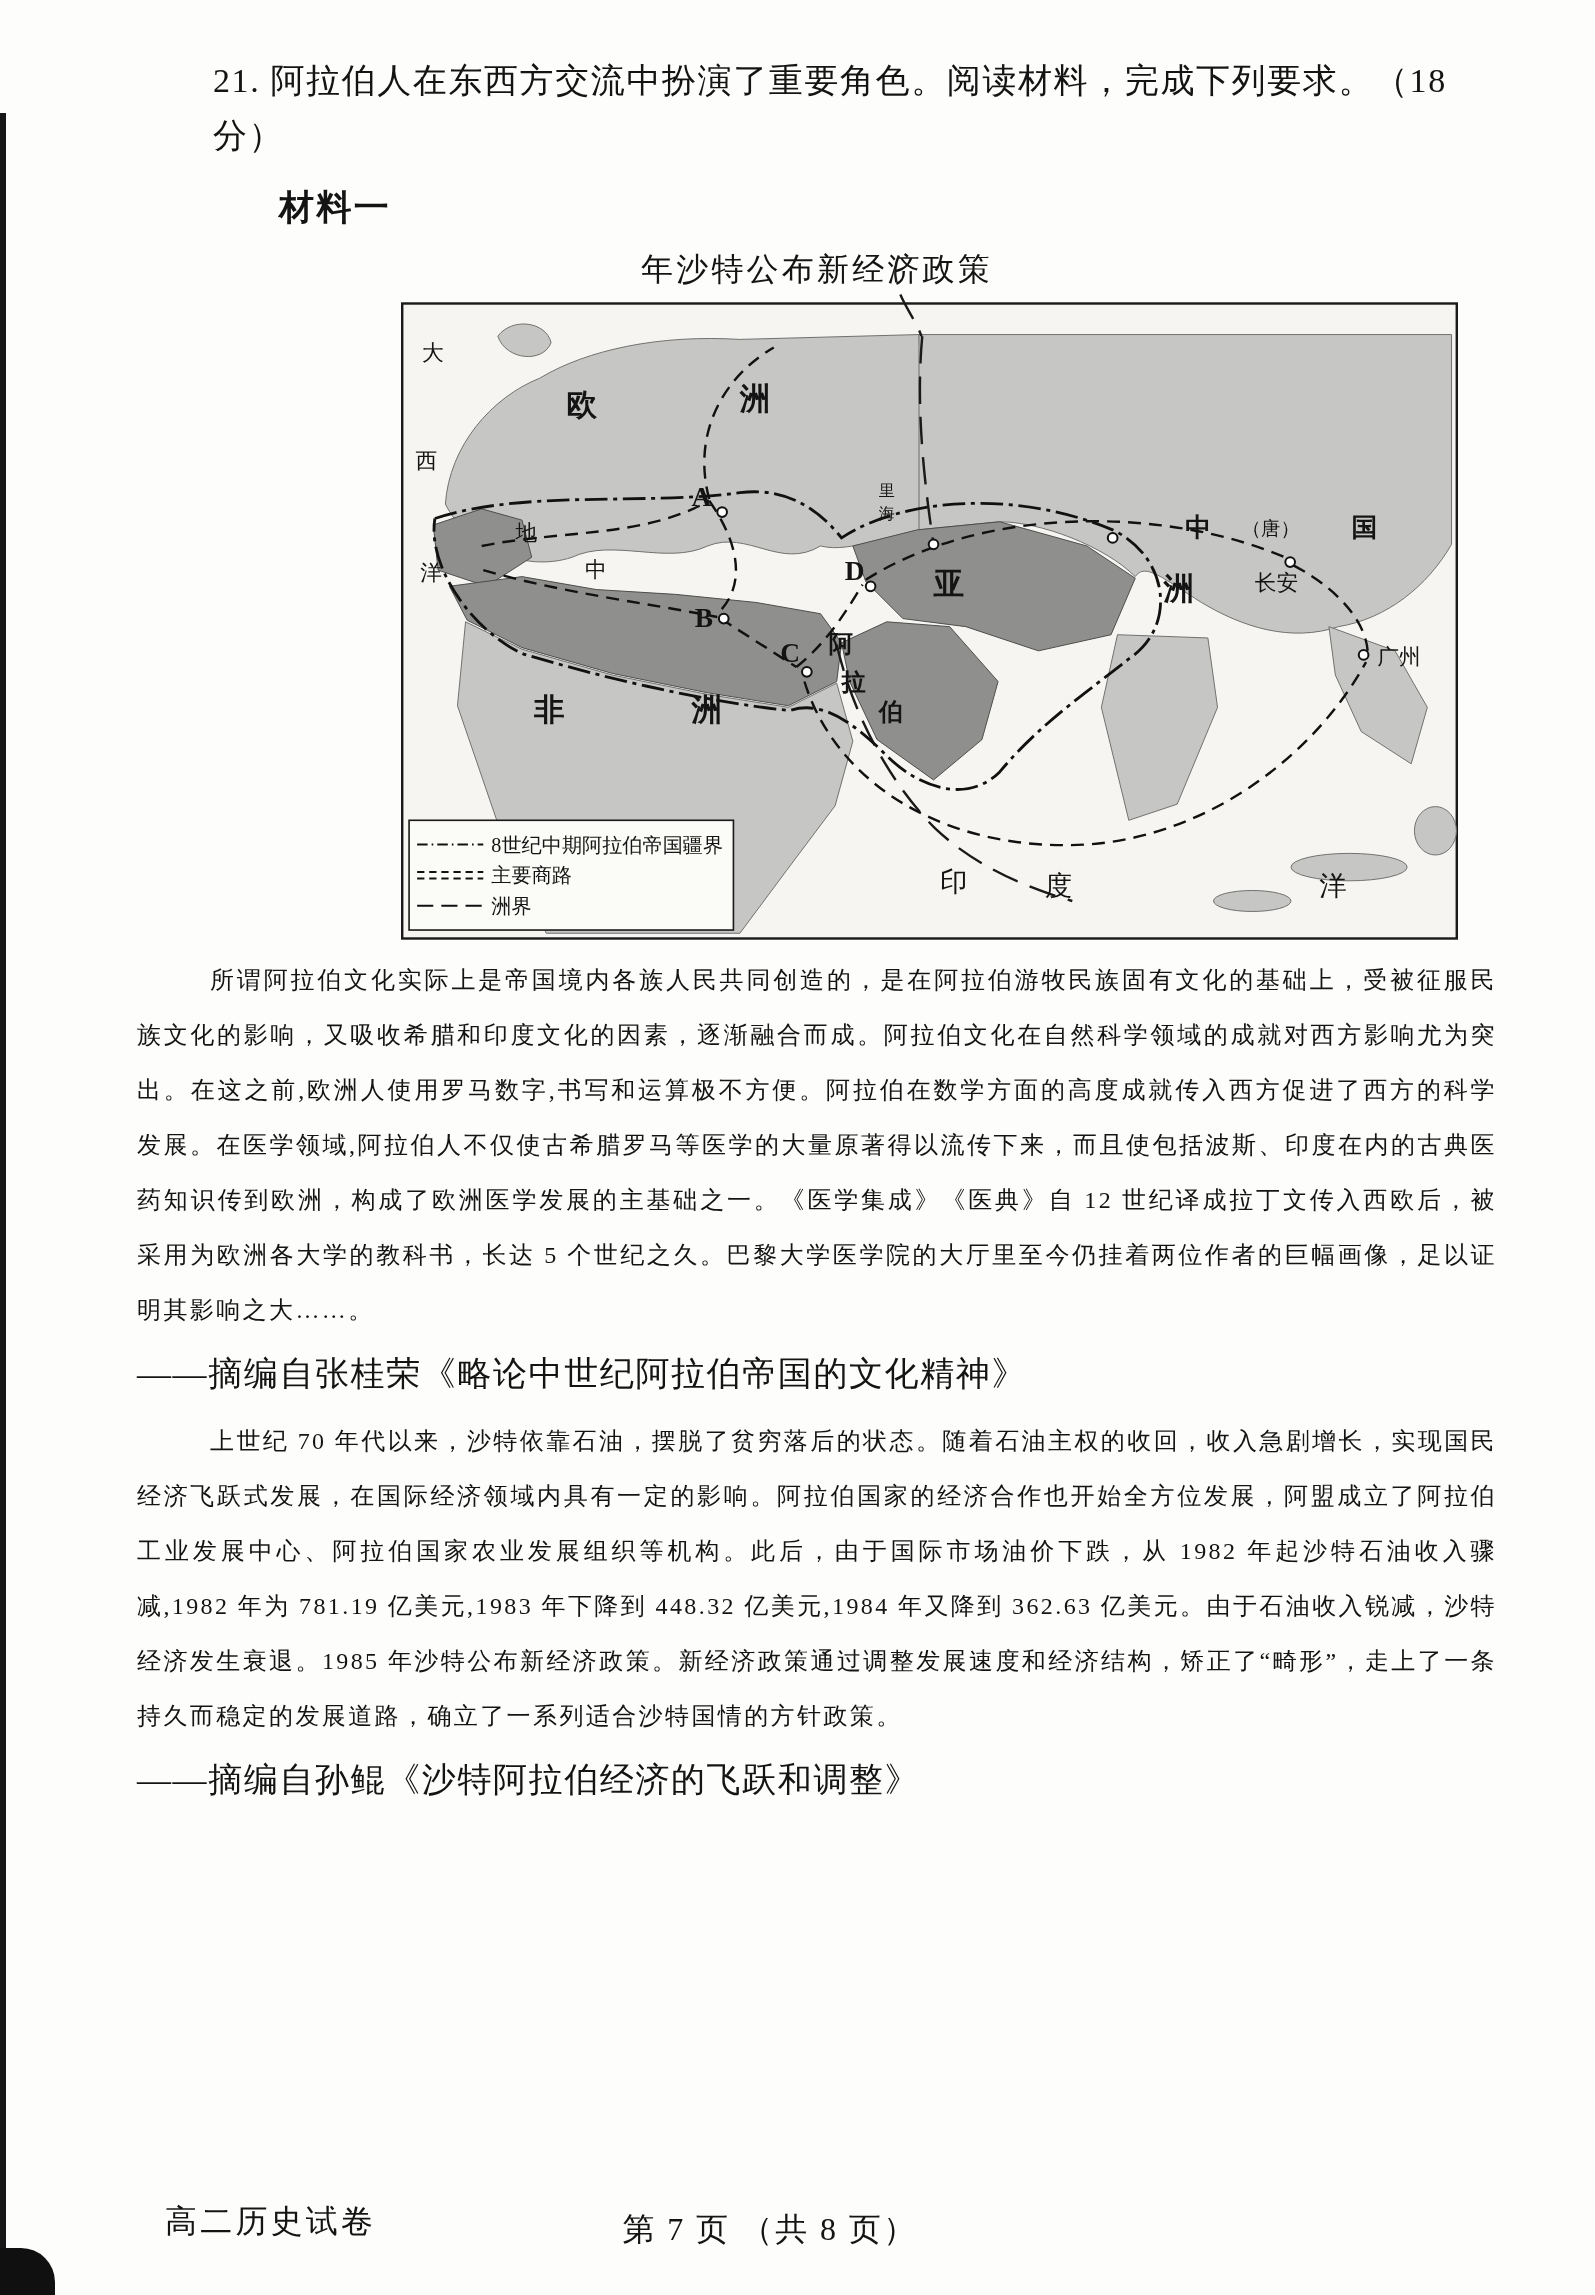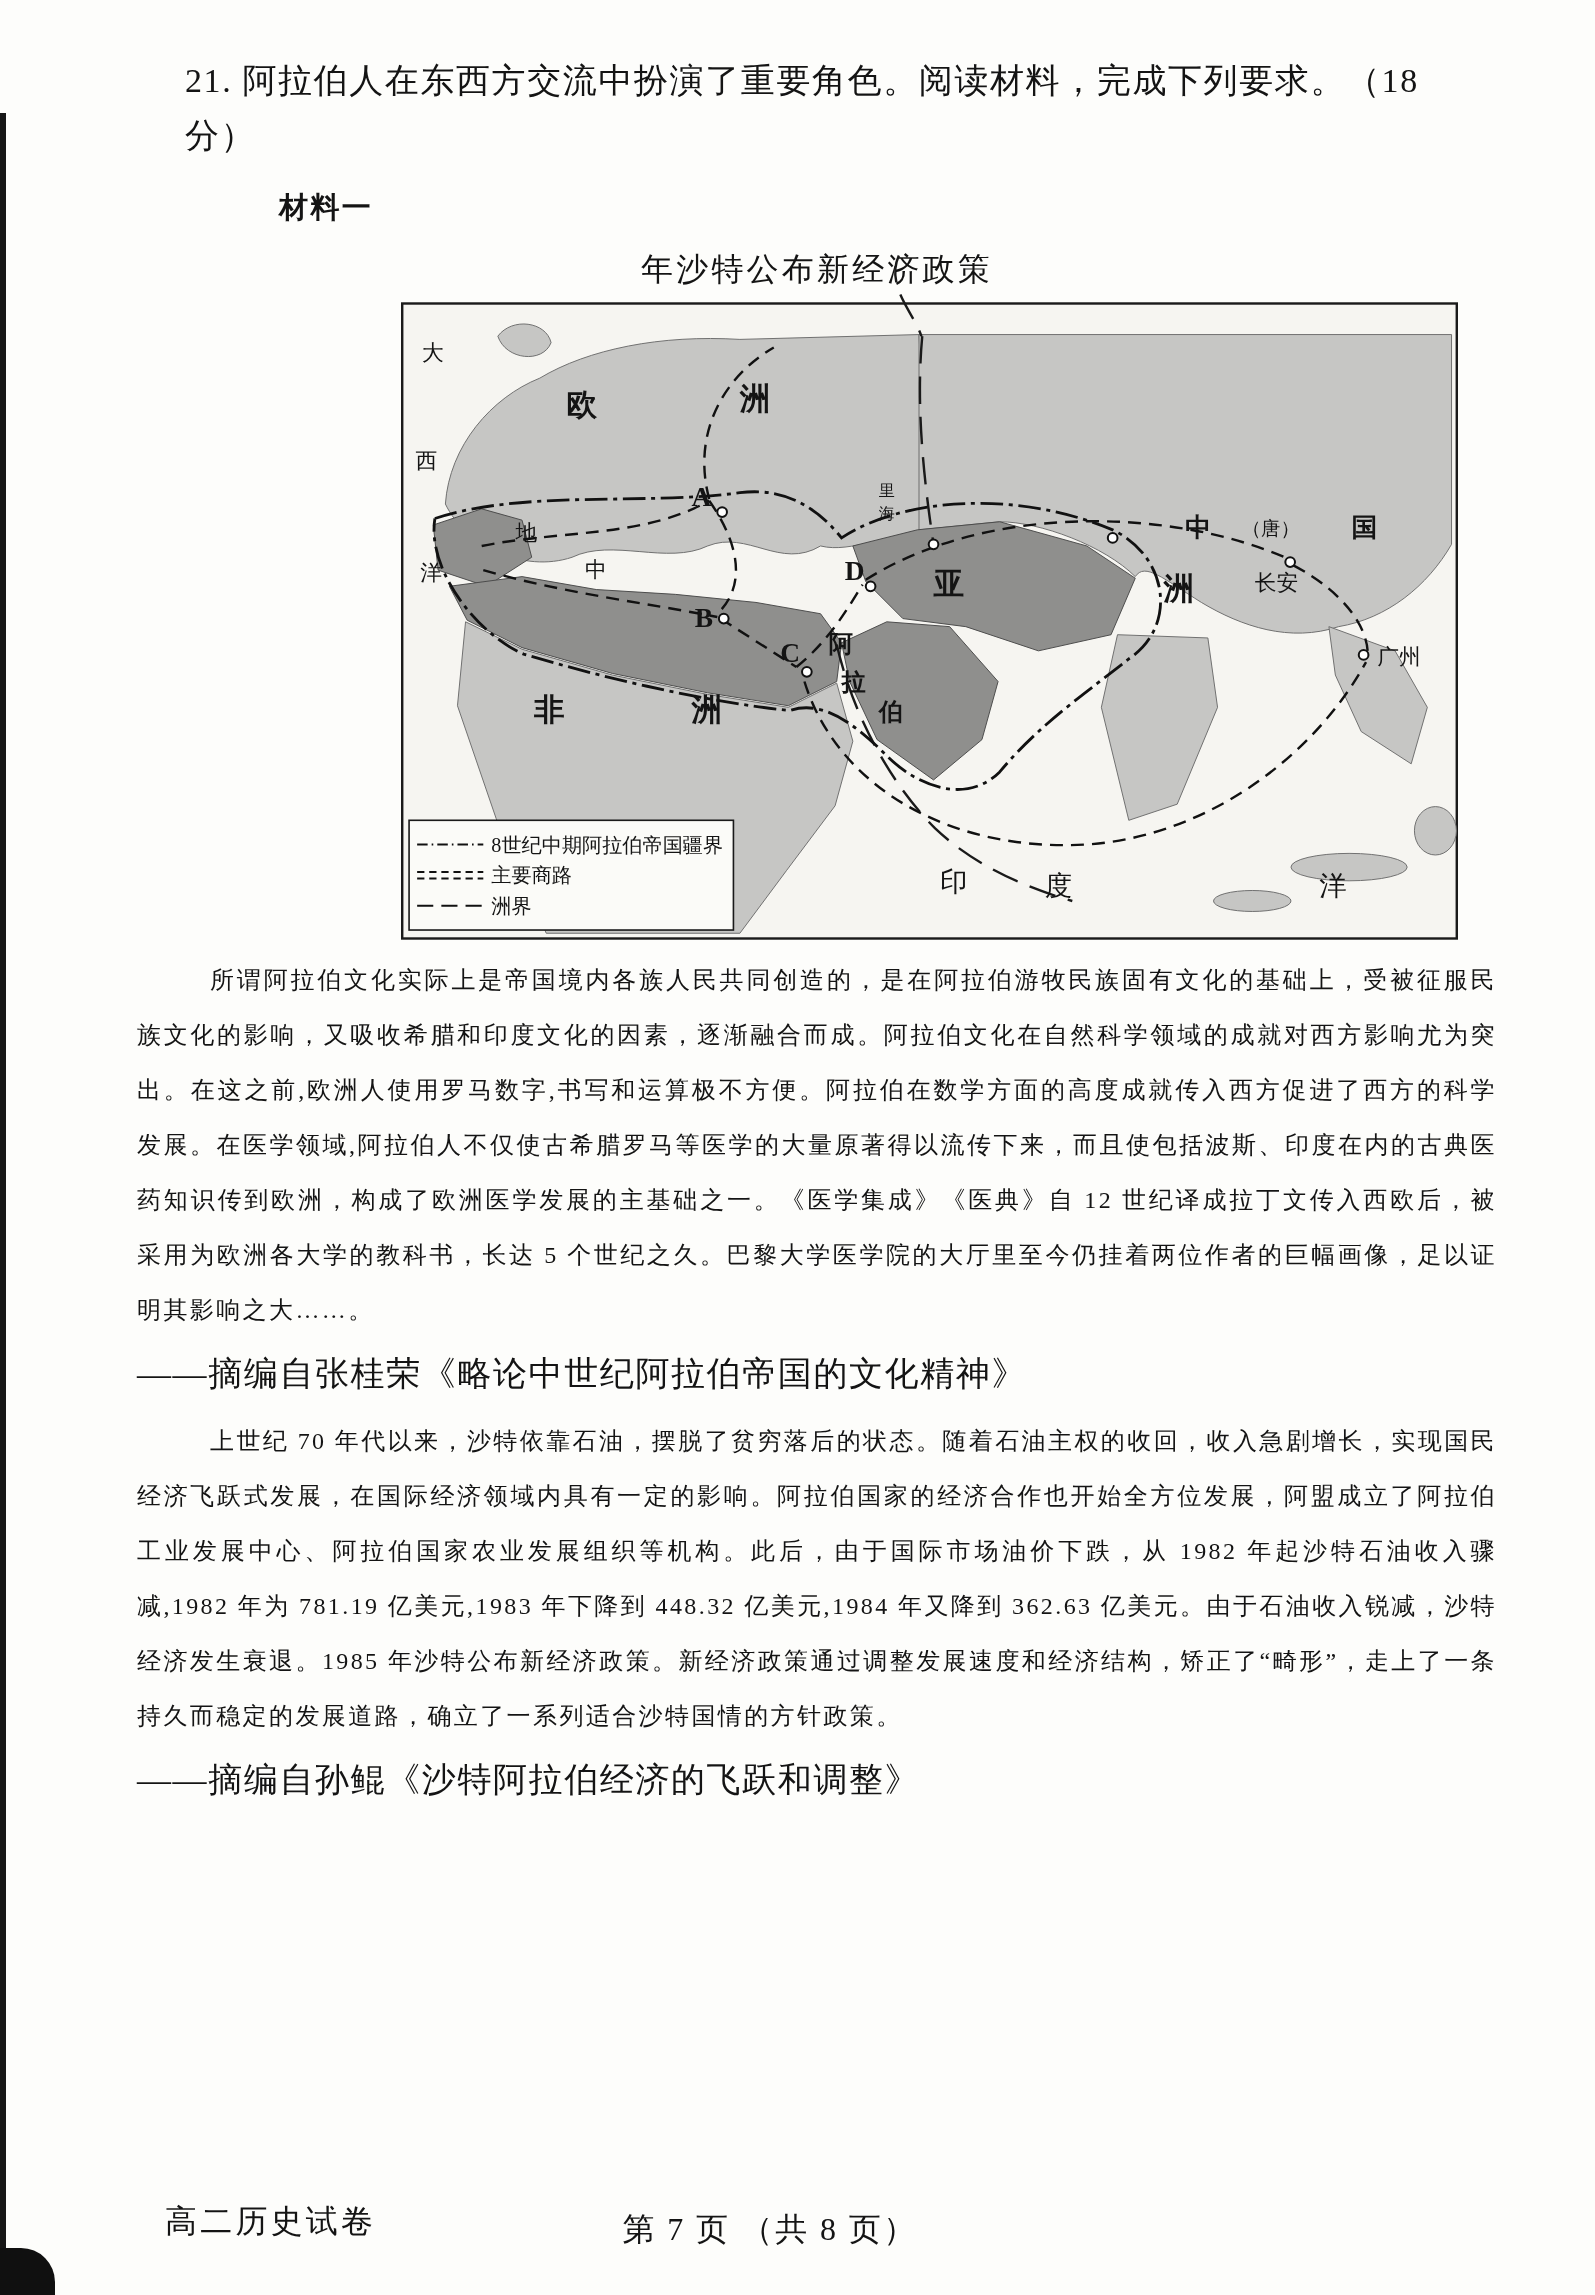--- a/index.html
+++ b/index.html
@@ -13,26 +13,26 @@
   }
   .page {
     position: absolute;
     left: 137px; top: 53px;
     width: 1360px;
   }
   .question {
     font-size: 34px;
     letter-spacing: 1.6px;
     line-height: 55px;
-    margin-left: 48px;
+    margin-left: 76px;
   }
   .mat-label {
     font-family: "Liberation Sans", "DejaVu Sans", sans-serif;
     font-weight: bold;
-    font-size: 29px;
+    font-size: 35px;
     letter-spacing: 2.4px;
     line-height: 50px;
     margin: 19.4px 0 0 142px;
   }
   .map-title {
     font-size: 32px;
     letter-spacing: 3.2px;
     text-align: center;
     margin-top: 14.5px;
     line-height: 44px;

